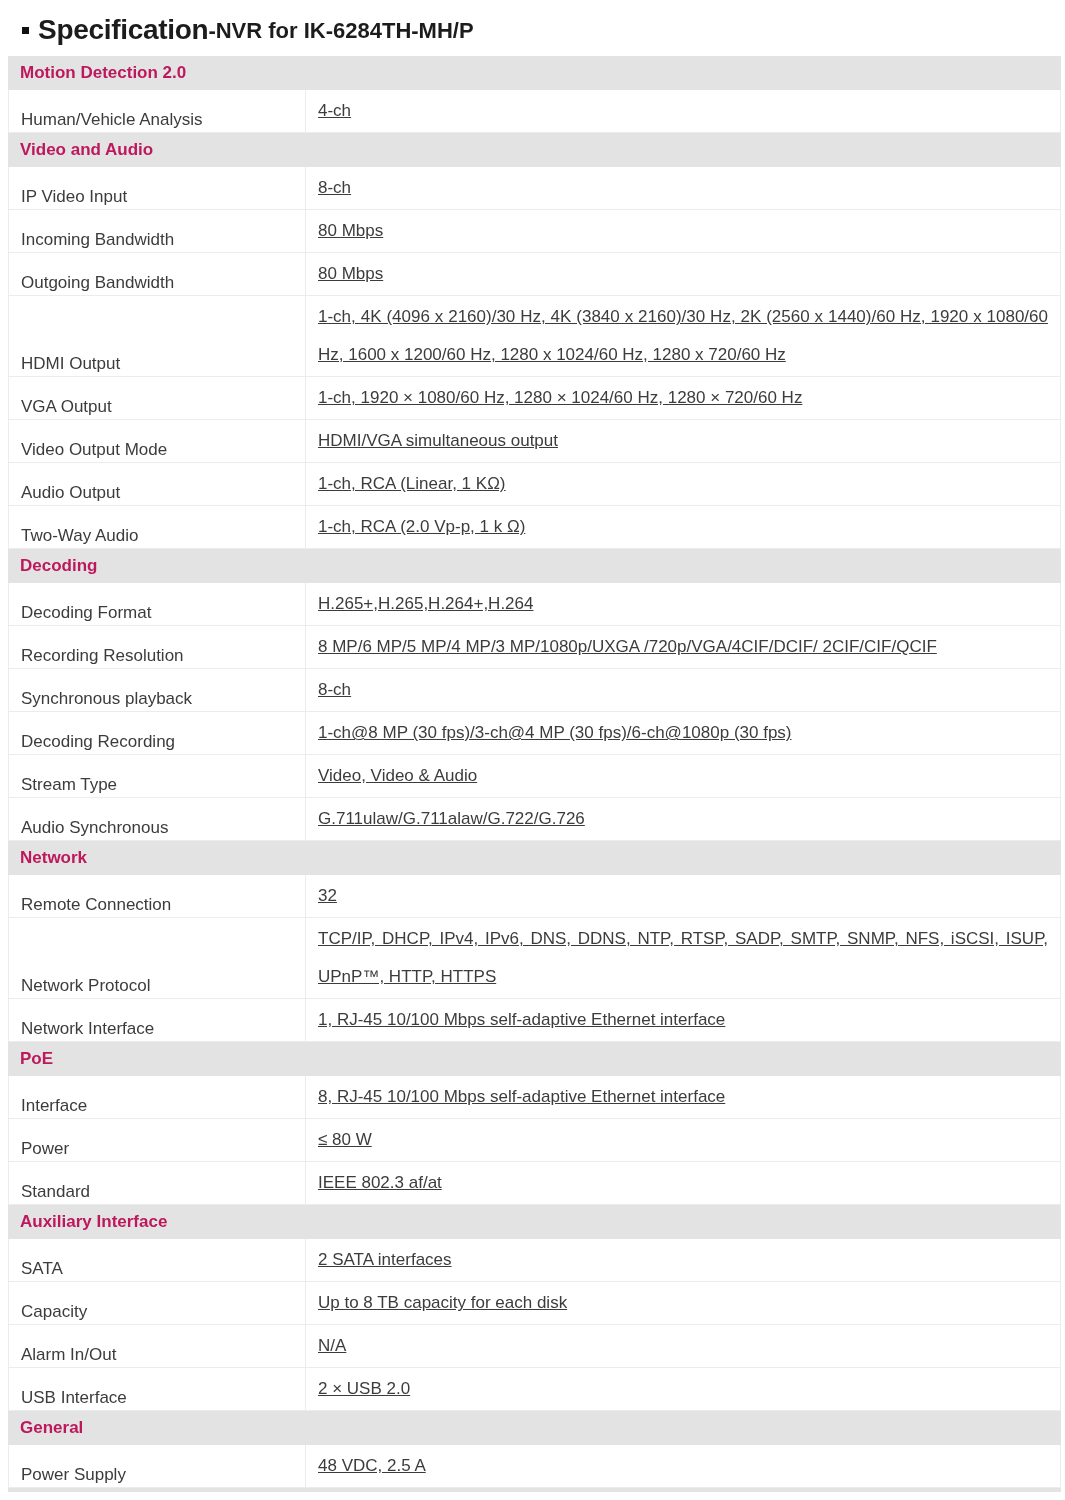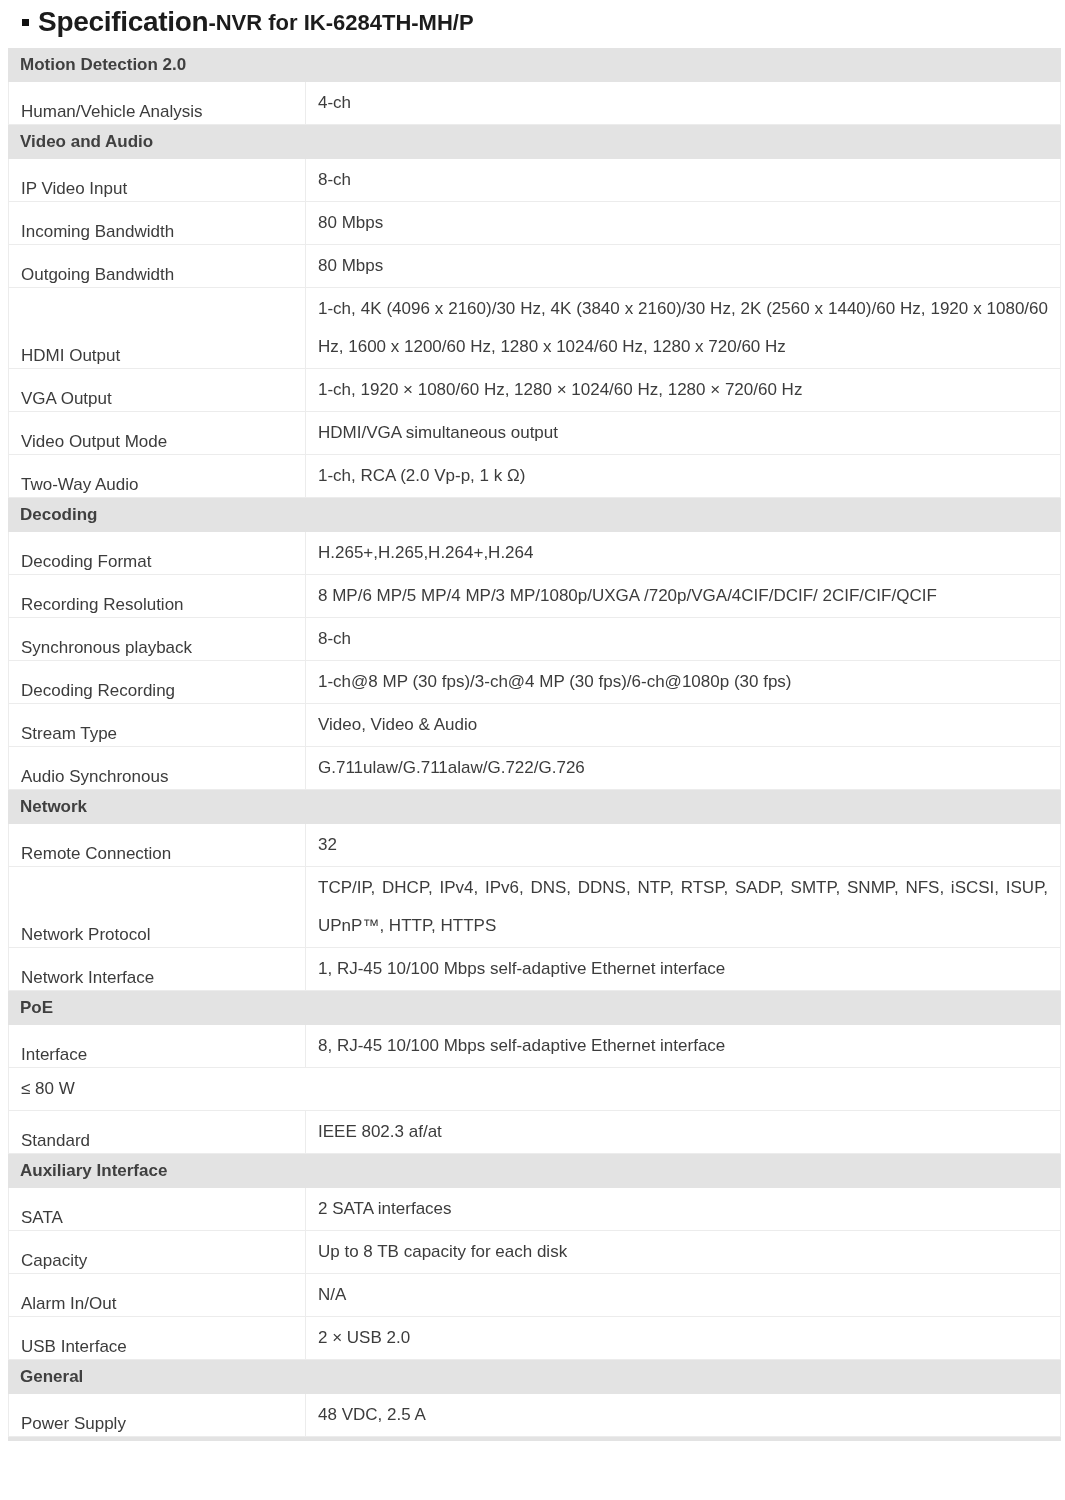--- a/index.html
+++ b/index.html
@@ -10,21 +10,21 @@
   }
   *{box-sizing:border-box;margin:0;padding:0;}
   html,body{background:#ffffff;}
   body{
     width:1065px;
     height:1500px;
     overflow:hidden;
     font-family:"Liberation Sans","DejaVu Sans",sans-serif;
     color:var(--text);
   }
-  .page{padding:8px 4px 0 8px;}
+  .page{padding:16px 4px 0 8px;}
   .title{
     display:flex;
     align-items:flex-start;
     padding-left:14px;
     margin-bottom:12px;
     white-space:nowrap;
   }
   .bullet{
     width:7px;height:7px;
     background:#111;
@@ -53,21 +53,21 @@
     border-right:1px solid var(--border);
   }
   .section-header{
     background:var(--section-bg);
     height:34px;
     display:flex;
     align-items:center;
     padding:0 12px;
     font-size:17px;
     font-weight:700;
-    color:#404040;
+    color:#be185d;
     margin-left:-1px;
     margin-right:-1px;
   }
   .row{
     display:flex;
     border-bottom:1px solid var(--border);
     background:#fff;
   }
   .cell{
     display:flex;
@@ -78,20 +78,21 @@
   }
   .cell .txt{width:100%;}
   .cell-label{
     width:297px;
     flex:0 0 297px;
     border-right:1px solid var(--border);
   }
   .cell-value{
     flex:1;
     line-height:38px;
+    text-decoration:underline;
   }
   .cell-value .txt{
     text-align:justify;
   }
   .cut-strip{
     width:1053px;
     height:4px;
     background:var(--section-bg);
     margin-top:0px;
   }
@@ -160,20 +161,28 @@
       <div class="row">
         <div class="cell cell-label">
           <div class="txt">Video Output Mode</div>
         </div>
         <div class="cell cell-value">
           <div class="txt">HDMI/VGA simultaneous output</div>
         </div>
       </div>
       <div class="row">
         <div class="cell cell-label">
+          <div class="txt">Audio Output</div>
+        </div>
+        <div class="cell cell-value">
+          <div class="txt">1-ch, RCA (Linear, 1 KΩ)</div>
+        </div>
+      </div>
+      <div class="row">
+        <div class="cell cell-label">
           <div class="txt">Two-Way Audio</div>
         </div>
         <div class="cell cell-value">
           <div class="txt">1-ch, RCA (2.0 Vp-p, 1 k Ω)</div>
         </div>
       </div>
       <div class="section-header">Decoding</div>
       <div class="row">
         <div class="cell cell-label">
           <div class="txt">Decoding Format</div>
@@ -250,20 +259,23 @@
       <div class="section-header">PoE</div>
       <div class="row">
         <div class="cell cell-label">
           <div class="txt">Interface</div>
         </div>
         <div class="cell cell-value">
           <div class="txt">8, RJ-45 10/100 Mbps self-adaptive Ethernet interface</div>
         </div>
       </div>
       <div class="row">
+        <div class="cell cell-label">
+          <div class="txt">Power</div>
+        </div>
         <div class="cell cell-value">
           <div class="txt">≤ 80 W</div>
         </div>
       </div>
       <div class="row">
         <div class="cell cell-label">
           <div class="txt">Standard</div>
         </div>
         <div class="cell cell-value">
           <div class="txt">IEEE 802.3 af/at</div>

